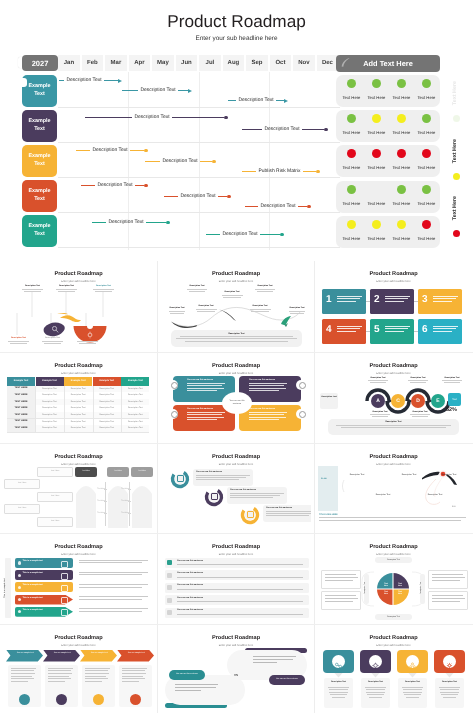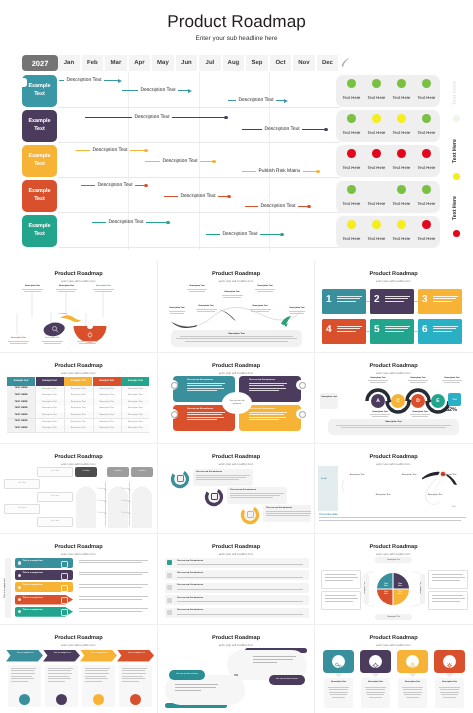--- a/index.html
+++ b/index.html
@@ -183,20 +183,23 @@
           <span class="dot" style="background: rgb(34, 165, 140);"></span>
         </div>
         <div class="item" style="left: 192px; top: 181px; color: rgb(34, 165, 140);">
           <span class="ln" style="width: 14px; background: rgb(34, 165, 140);"></span>
           <span class="lbl">Description Text</span>
           <span class="ln" style="width: 20px; background: rgb(34, 165, 140);"></span>
           <span class="dot" style="background: rgb(34, 165, 140);"></span>
         </div>
       </div>
     <div class="status">
+        <div class="status-head">
+          <span>Add Text Here</span>
+        </div>
         <div class="status-swoosh"><svg width="14" height="16" viewBox="0 0 14 16">
             <path d="M3.6 12.6 C4.0 9.4 5.8 6.8 9.0 5.0 C10.1 4.4 11.0 4.1 11.6 4.1 C10.6 4.8 9.5 5.6 8.5 6.6 C6.6 8.4 5.6 10.4 5.3 12.8 Z" fill="#b0b0b0"></path>
           </svg></div>
         <div class="status-row" style="top: 25px;"></div>
         <div class="srdot" style="left: 11px; top: 29px; background: rgb(122, 193, 67);"></div>
         <div class="srlbl" style="left: 2.5px; top: 45px;">Text Here</div>
         <div class="srdot" style="left: 36px; top: 29px; background: rgb(122, 193, 67);"></div>
         <div class="srlbl" style="left: 27.5px; top: 45px;">Text Here</div>
         <div class="srdot" style="left: 61px; top: 29px; background: rgb(122, 193, 67);"></div>
         <div class="srlbl" style="left: 52.5px; top: 45px;">Text Here</div>

